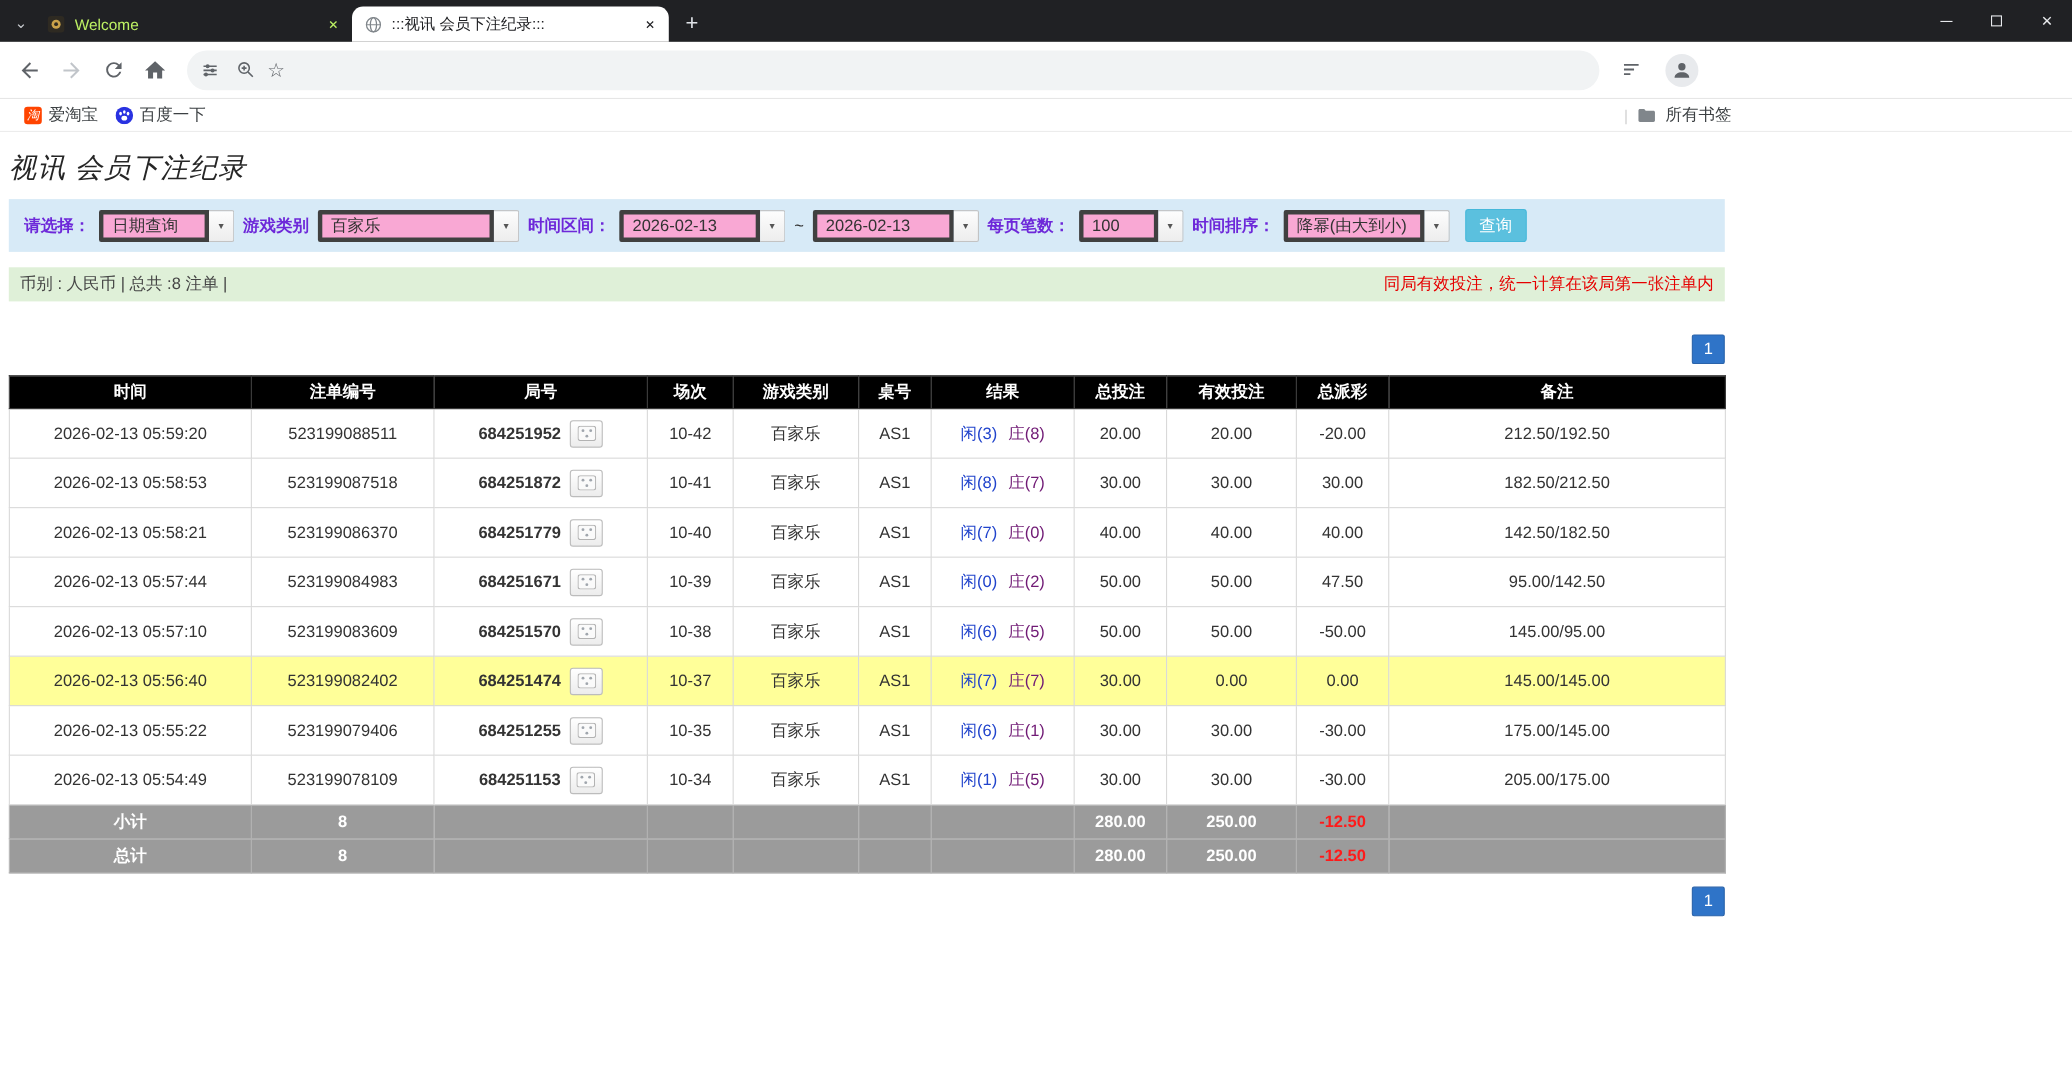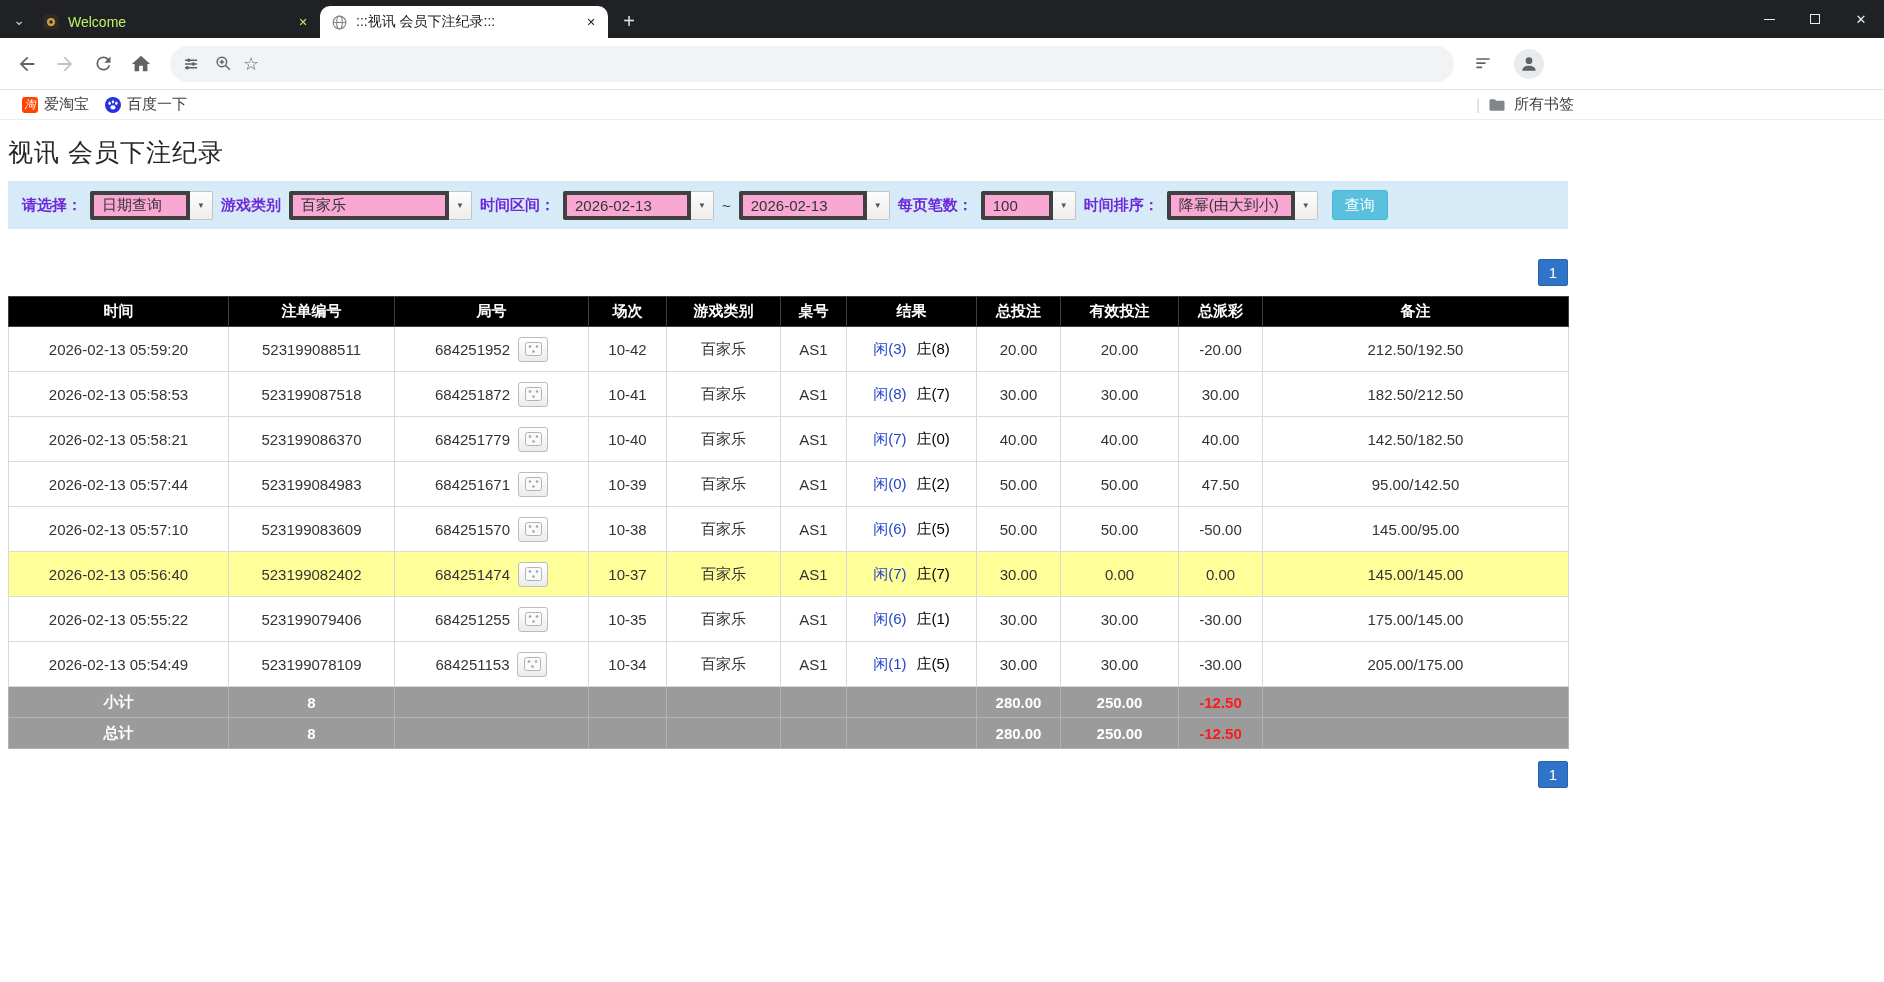--- a/index.html
+++ b/index.html
@@ -36,21 +36,21 @@
 
   
   .bookmarks { height: 30px; background: #fff; display: flex; align-items: center; padding: 0 14px; border-bottom: 1px solid #ececec; font-size: 15px; color: #3c4043; }
   .bm { display: flex; align-items: center; gap: 6px; padding: 0 8px; height: 24px; border-radius: 12px; background: none; border: none; font-size: 15px; color: #3c4043; }
   .tb-icon { width: 16px; height: 16px; background: #ff4400; border-radius: 3px; color: #fff; font-size: 11px; font-style: normal; display: flex; align-items: center; justify-content: center; }
   .bm-right { margin-left: auto; margin-right: 296px; display: flex; align-items: center; gap: 8px; }
   .bm-sep { color: #d0d0d0; font-size: 14px; }
 
   
   .content { padding: 16px 0 0 8px; }
-  h1.page-title { font-size: 25px; font-weight: 500; color: #262626; margin-bottom: 12px; letter-spacing: 1px; }
+  h1.page-title { font-size: 25px; font-weight: 500; color: #262626; margin-bottom: 12px; letter-spacing: 1px; font-style: italic; }
 
   .filterbar { width: 1560px; height: 48px; background: #d7eaf7; display: flex; align-items: center; gap: 8px; padding: 0 14px; }
   .flabel { font-size: 15px; font-weight: bold; color: #6d28d9; white-space: nowrap; }
   .combo { display: inline-flex; }
   .combo-input { height: 29px; border: 4px solid #404040; border-radius: 2px 0 0 2px; padding: 0 8px; font-size: 15px; color: #333; background: #f9a8d4; font-family: inherit; }
   .combo-btn { width: 23px; height: 29px; border: 1px solid #c3c3c3; border-left: none; background: linear-gradient(#fdfdfd, #ededed); border-radius: 0 2px 2px 0; font-size: 8px; color: #555; display: flex; align-items: center; justify-content: center; padding: 0; }
   .w100 { width: 100px; } .w160 { width: 160px; } .w128 { width: 128px; } .w72 { width: 72px; }
   .tilde { font-size: 15px; color: #333; }
   .search-btn { height: 30px; padding: 0 12px; background: #5bc0de; border: 1px solid #46b8da; border-radius: 3px; color: #fff; font-size: 15px; margin-left: 6px; }
 
@@ -65,22 +65,22 @@
 
   table.bet { width: 1560px; margin-top: 10px; border-collapse: collapse; table-layout: fixed; font-size: 15px; }
   table.bet th { background: #000; color: #fff; font-weight: bold; height: 30px; border: 1px solid #3f3f3f; text-align: center; }
   table.bet td { height: 45px; border: 1px solid #d9d9d9; text-align: center; color: #333; background: #fff; }
   table.bet tr.hl td { background: #ffff99; }
   table.bet tr.foot td { background: #9b9b9b; color: #fff; height: 31px; font-weight: bold; border-color: #b3b3b3; }
   table.bet tr.foot td.neg { color: #ff1a1a; }
   .amount-blue { color: #3366cc; }
   .neg { color: #e60000; }
   .player { color: #2144cc; }
-  .banker { color: #000000; margin-left: 10px; }
-  .round-wrap { display: inline-flex; align-items: center; justify-content: center; }
+  .banker { color: #701a75; margin-left: 10px; }
+  .round-wrap { display: inline-flex; align-items: center; justify-content: center; font-weight: bold; }
   .record-btn { display: inline-flex; align-items: center; justify-content: center; width: 30px; height: 25px; border: 1px solid #bcbcbc; border-radius: 3px; background: linear-gradient(#fff, #ececec); margin-left: 8px; padding: 0; }
 </style>
 </head>
 <body>
 
 <div class="tabstrip">
   <button class="tab-search">
       <span>⌄</span>
     </button>
 
@@ -257,20 +257,24 @@
     <span class="combo">
       <input class="combo-input w128" readonly="" value="降幂(由大到小)" style="">
       <button class="combo-btn">
           <span>▼</span>
         </button>
     </span>
 
     <button class="search-btn">查询</button>
   </div>
 
+  <div class="summary">
+    <span class="sum-left">币别 : 人民币 | 总共 :8 注单 |</span>
+    <span class="sum-right">同局有效投注，统一计算在该局第一张注单内</span>
+  </div>
 
   <div class="pag top">
     <button class="pagebox">1</button>
   </div>
 
   <table class="bet">
     <colgroup>
       <col style="width:220px">
         <col style="width:166px">
         <col style="width:194px">

